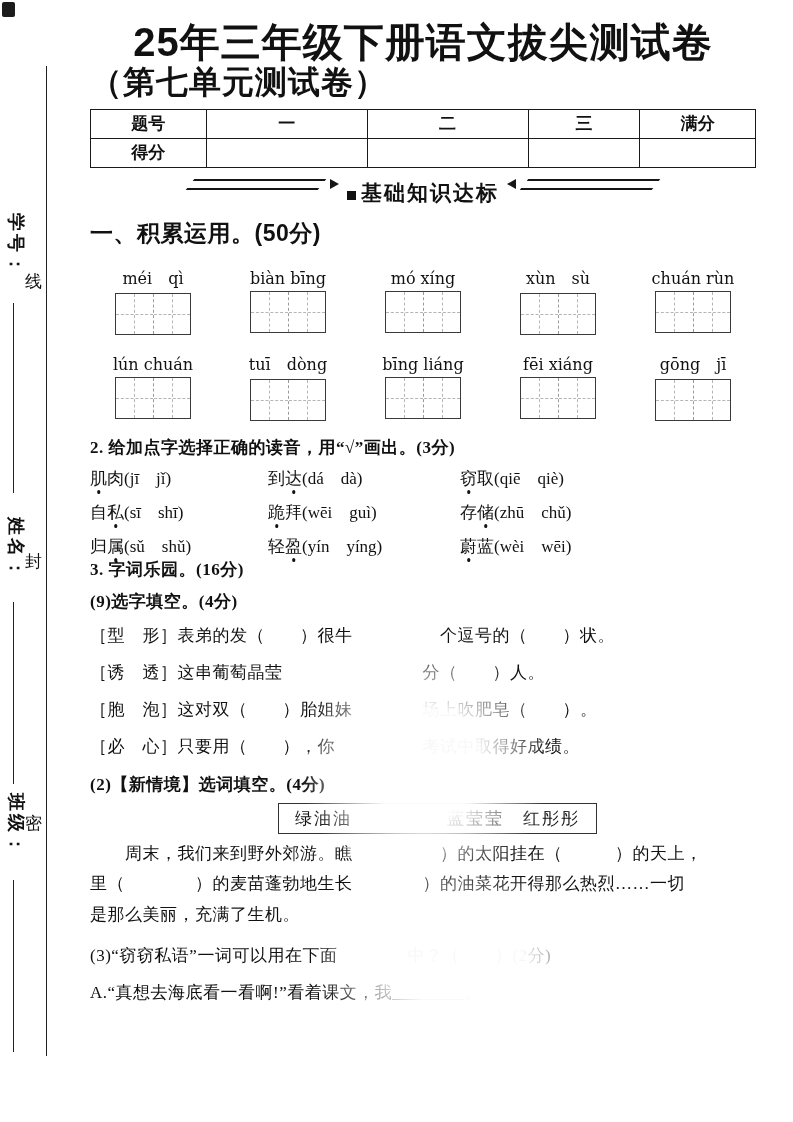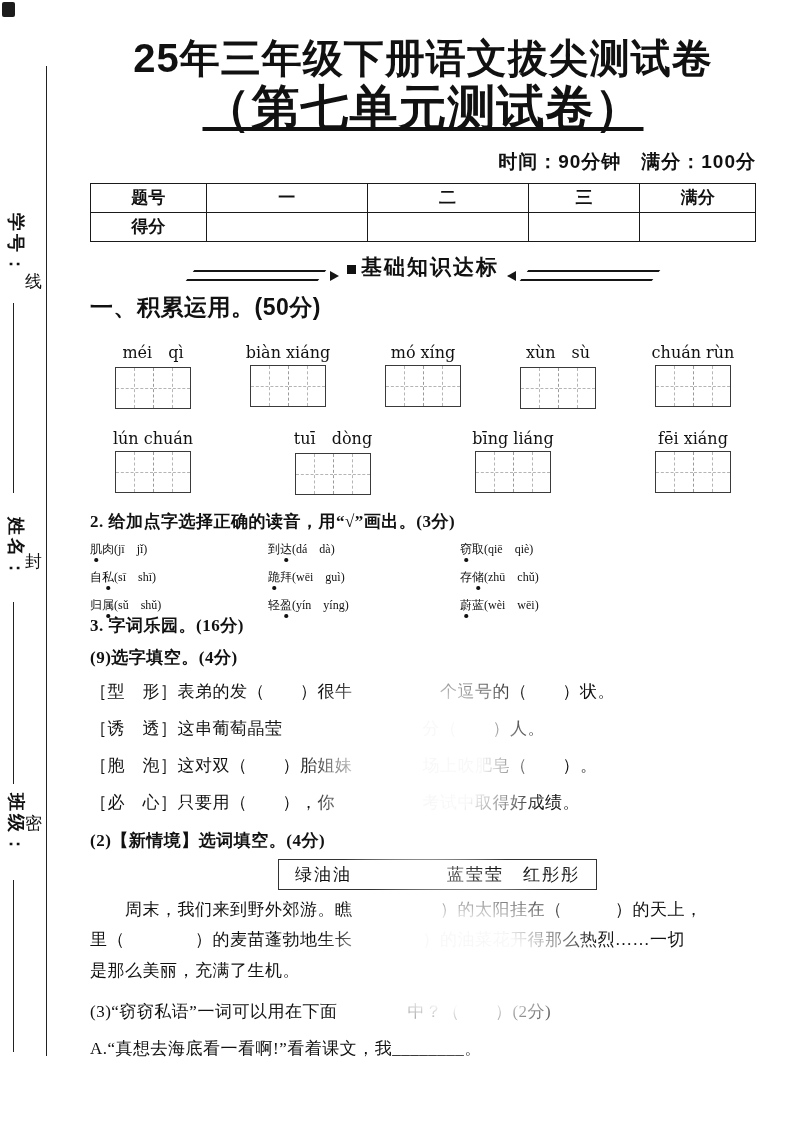--- a/index.html
+++ b/index.html
@@ -16,34 +16,34 @@
   .seal-line{position:absolute;left:46px;top:66px;height:990px;border-left:1.6px solid #222;}
   .seal-field{position:absolute;left:4px;writing-mode:vertical-rl;text-orientation:sideways;
     font-size:18px;font-weight:600;letter-spacing:3px;}
   .sf1{top:213px;} .sf2{top:517px;} .sf3{top:793px;}
   .field-line{position:absolute;left:13px;width:0;border-left:1.3px solid #222;}
   .fl1{top:303px;height:190px;} .fl2{top:602px;height:182px;} .fl3{top:880px;height:172px;}
   .seal-char{position:absolute;left:25px;font-size:17px;background:#fff;padding:2px 0;}
   .sc1{top:268px;} .sc2{top:548px;} .sc3{top:810px;}
 
   
-  .main{position:absolute;left:90px;top:36px;width:666px;}
+  .main{position:absolute;left:90px;top:20px;width:666px;}
   .title1{font-family:"Liberation Sans","DejaVu Sans",sans-serif;font-weight:900;
     font-size:40px;line-height:1.12;text-align:center;letter-spacing:1px;}
   .title2{font-family:"Liberation Sans","DejaVu Sans",sans-serif;font-weight:900;
-    font-size:48px;line-height:1.12;text-align:center;letter-spacing:1px;text-decoration:underline;}
+    font-size:32px;line-height:1.12;letter-spacing:1px;}
   .meta-line{margin-top:14px;text-align:right;font-size:19px;font-weight:700;
     font-family:"Liberation Sans","DejaVu Sans",sans-serif;letter-spacing:1px;}
 
   table.score{width:100%;border-collapse:collapse;margin-top:8px;table-layout:fixed;}
   table.score td{border:1.6px solid #1a1a1a;height:26px;text-align:center;
     font-size:17px;font-weight:700;font-family:"Liberation Sans","DejaVu Sans",sans-serif;}
 
   
-  .banner{margin-top:11px;display:flex;align-items:flex-end;justify-content:center;gap:8px;}
+  .banner{margin-top:11px;display:flex;align-items:flex-start;justify-content:center;gap:8px;}
   .dbl-line{width:132px;height:7px;border-top:2.5px solid #161616;
     border-bottom:2.5px solid #161616;transform:skewX(-38deg);}
   .tri-r{width:0;height:0;border-top:5px solid transparent;border-bottom:5px solid transparent;
     border-left:9px solid #161616;}
   .tri-l{width:0;height:0;border-top:5px solid transparent;border-bottom:5px solid transparent;
     border-right:9px solid #161616;}
   .banner-bullet{display:inline-block;width:9px;height:9px;background:#111;margin-right:5px;}
   .banner-text{font-family:"Liberation Sans","DejaVu Sans",sans-serif;font-weight:900;
     font-size:21px;letter-spacing:2px;white-space:nowrap;}
 
@@ -56,21 +56,21 @@
   .py-item{width:126px;text-align:center;}
   .py{font-size:16px;font-family:"DejaVu Serif",serif;white-space:nowrap;}
   .py-box{margin:3px auto 0;width:74px;height:40px;border:1.3px solid #3a3a3a;display:flex;}
   .py-cell{flex:1;position:relative;}
   .py-cell + .py-cell{border-left:1px dashed #9a9a9a;}
   .py-cell::before{content:'';position:absolute;left:0;right:0;top:50%;border-top:1px dashed #b5b5b5;}
   .py-cell::after{content:'';position:absolute;top:0;bottom:0;left:50%;border-left:1px dashed #b5b5b5;}
 
   
   .q2-grid{display:grid;grid-template-columns:178px 192px auto;row-gap:11px;
-    margin-top:8px;font-size:12px;}
+    margin-top:8px;font-size:17px;}
   .dot-char{position:relative;display:inline-block;}
   .dot-char::after{content:'';position:absolute;left:50%;bottom:-4px;width:3.5px;height:3.5px;
     border-radius:50%;background:#111;transform:translateX(-50%);}
 
   
   .fill-line-txt{margin-top:9px;font-size:17px;line-height:1.65;letter-spacing:0.5px;white-space:nowrap;}
   .word-bank{display:inline-block;margin:7px 0 0 188px;border:1.3px solid #333;
     padding:3px 16px;font-size:17px;letter-spacing:2px;white-space:nowrap;}
   .para-line{font-size:17px;line-height:1.8;letter-spacing:0.5px;white-space:nowrap;}
   .para{margin-top:5px;}
@@ -98,21 +98,20 @@
     <div class="field-line fl3"></div>
     <div class="seal-char sc1">线</div>
     <div class="seal-char sc2">封</div>
     <div class="seal-char sc3">密</div>
   </div>
 
   <div class="main">
 
     <div class="title1">25年三年级下册语文拔尖测试卷</div>
     <div class="title2">（第七单元测试卷）</div>
-    <div class="meta-line">时间：90分钟　满分：100分</div>
 
     <table class="score">
       <colgroup>
         <col style="width:17.4%">
           <col style="width:24.2%">
           <col style="width:24.2%">
         <col style="width:16.8%">
           <col style="width:17.4%">
       </colgroup>
       <tbody>
@@ -146,21 +145,21 @@
 
     <div class="py-row">
       <div class="py-item">
         <div class="py">méi　qì</div>
         <div class="py-box">
             <span class="py-cell"></span>
             <span class="py-cell"></span>
           </div>
       </div>
       <div class="py-item">
-        <div class="py">biàn xiáng</div>
+        <div class="py">biàn bīng</div>
         <div class="py-box">
             <span class="py-cell"></span>
             <span class="py-cell"></span>
           </div>
       </div>
       <div class="py-item">
         <div class="py">mó xíng</div>
         <div class="py-box">
             <span class="py-cell"></span>
             <span class="py-cell"></span>
@@ -199,20 +198,27 @@
       </div>
       <div class="py-item">
         <div class="py">bīng liáng</div>
         <div class="py-box">
             <span class="py-cell"></span>
             <span class="py-cell"></span>
           </div>
       </div>
       <div class="py-item">
         <div class="py">fēi xiáng</div>
+        <div class="py-box">
+            <span class="py-cell"></span>
+            <span class="py-cell"></span>
+          </div>
+      </div>
+      <div class="py-item">
+        <div class="py">gōng　jī</div>
         <div class="py-box">
             <span class="py-cell"></span>
             <span class="py-cell"></span>
           </div>
       </div>
     </div>
 
     <div class="stem" style="margin-top:15px;">2. 给加点字选择正确的读音，用“√”画出。(3分)</div>
 
     <div class="q2-grid">

